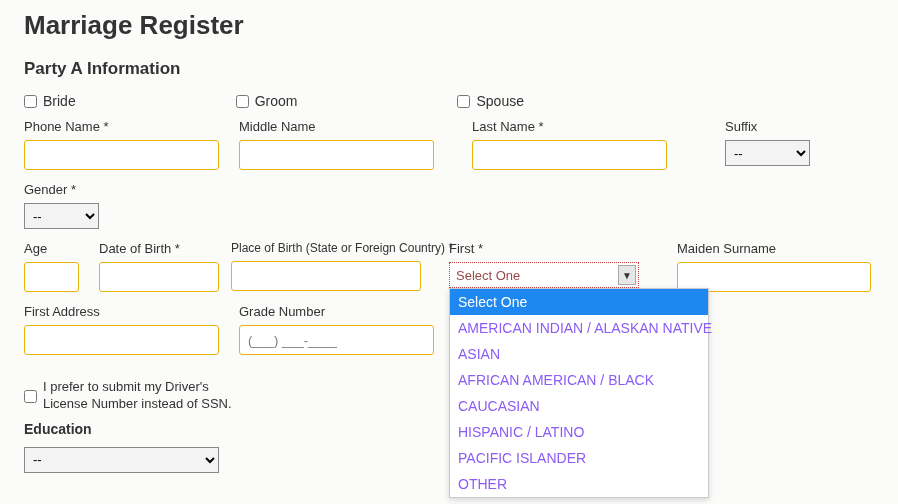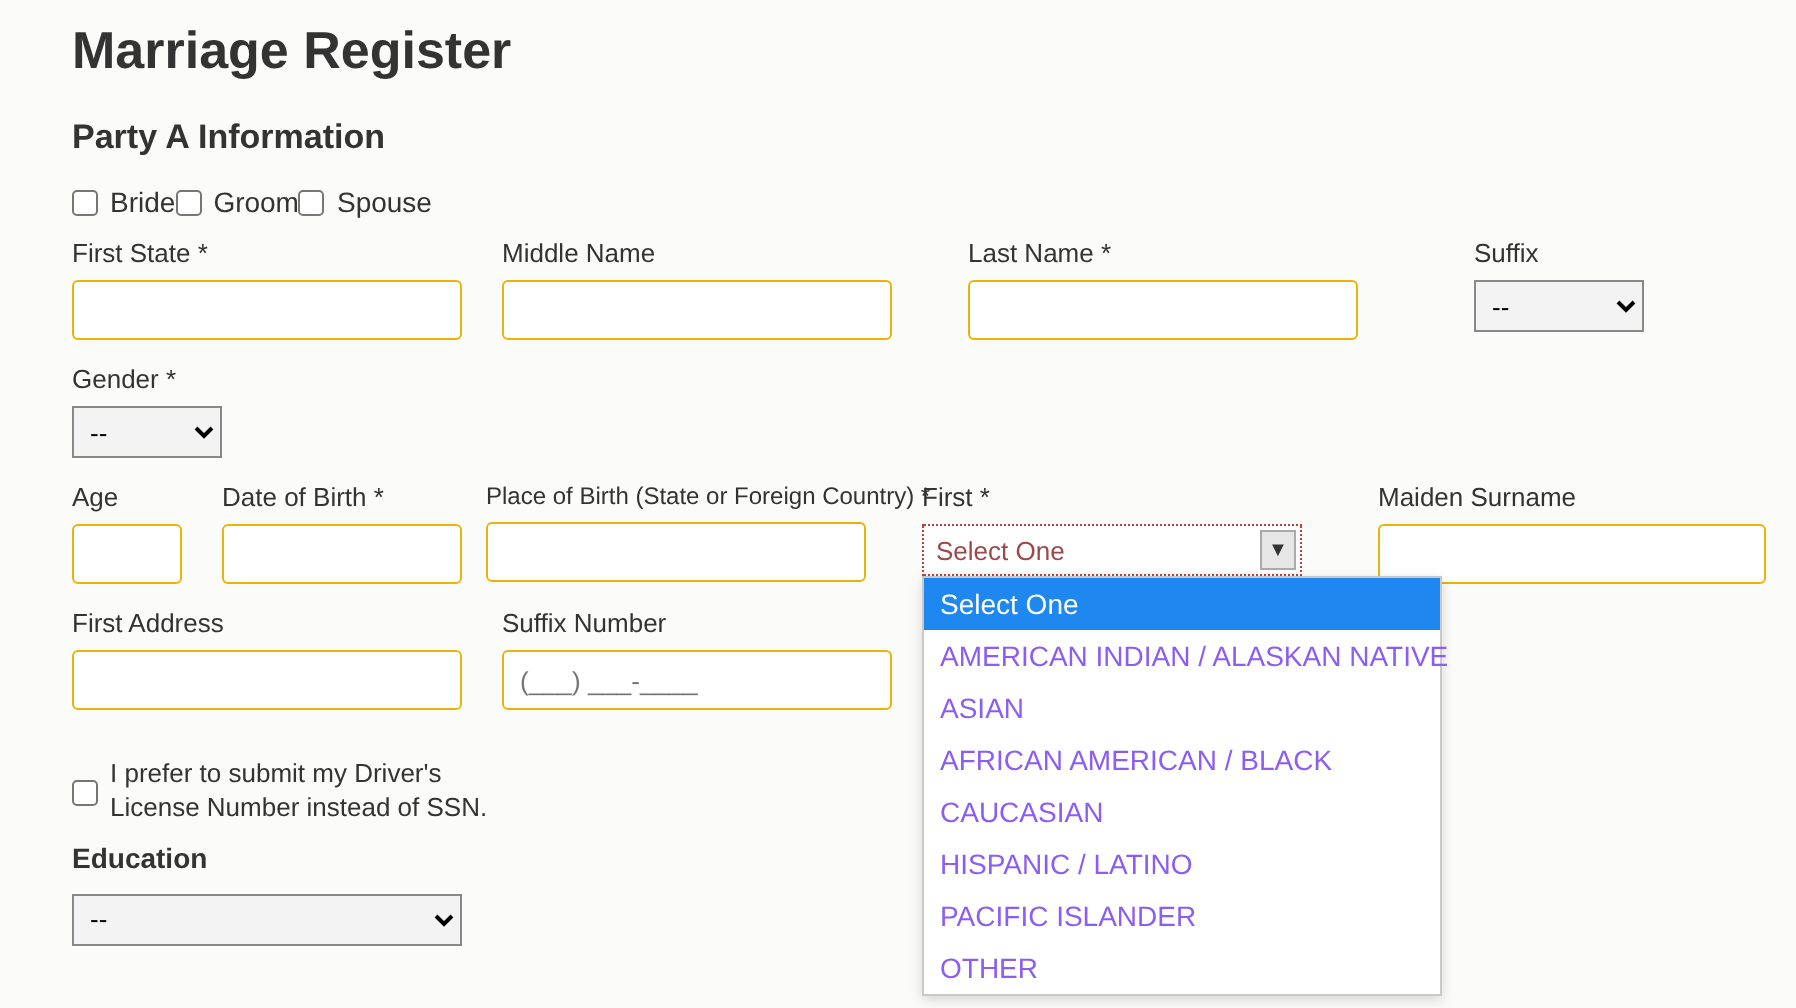--- a/index.html
+++ b/index.html
@@ -6,21 +6,21 @@
 body {
   font-family: "Segoe UI", Arial, sans-serif;
   background: #fbfbfa;
   padding: 0;
   width: 898px;
   height: 504px;
   overflow: hidden;
   position: relative;
 }
 .container {
-  padding: 10px 28px 0 36px;
+  padding: 10px 28px 0 24px;
 }
 h1 {
   font-size: 26px;
   font-weight: 600;
   color: #333;
   margin-bottom: 18px;
 }
 h2 {
   font-size: 17px;
   font-weight: 600;
@@ -28,20 +28,21 @@
   margin-bottom: 14px;
 }
 .row {
   display: flex;
   gap: 20px;
   margin-bottom: 12px;
   align-items: flex-start;
 }
 .checkbox-row {
   display: flex;
+  gap: 160px;
   margin-bottom: 10px;
 }
 .checkbox-group {
   display: flex;
   align-items: center;
   gap: 6px;
 }
 .checkbox-group input[type="checkbox"] {
   width: 13px; height: 13px;
 }
@@ -175,21 +176,21 @@
       <label>Groom</label>
     </div>
     <div class="checkbox-group">
       <input type="checkbox" style="">
       <label>Spouse</label>
     </div>
   </div>
 
   <div class="row">
     <div class="field w-firstname">
-      <label>First State *</label>
+      <label>Phone Name *</label>
       <input class="input" type="text" style="">
     </div>
     <div class="field w-middlename">
       <label>Middle Name</label>
       <input class="input" type="text" style="">
     </div>
     <div class="field w-lastname">
       <label>Last Name *</label>
       <input class="input" type="text" style="">
     </div>
@@ -247,21 +248,21 @@
       <input class="input" type="text" style="">
     </div>
   </div>
 
   <div class="row">
     <div class="field w-email">
       <label>First Address</label>
       <input class="input" type="text" style="">
     </div>
     <div class="field w-phone">
-      <label>Suffix Number</label>
+      <label>Grade Number</label>
       <input class="input" type="text" style="color: rgb(153, 153, 153);" placeholder="(___) ___-____">
     </div>
   </div>
 
   <div class="pref-row">
     <input type="checkbox" style="">
     <label style="white-space:pre-line;">I prefer to submit my Driver's
 License Number instead of SSN.</label>
   </div>
 

